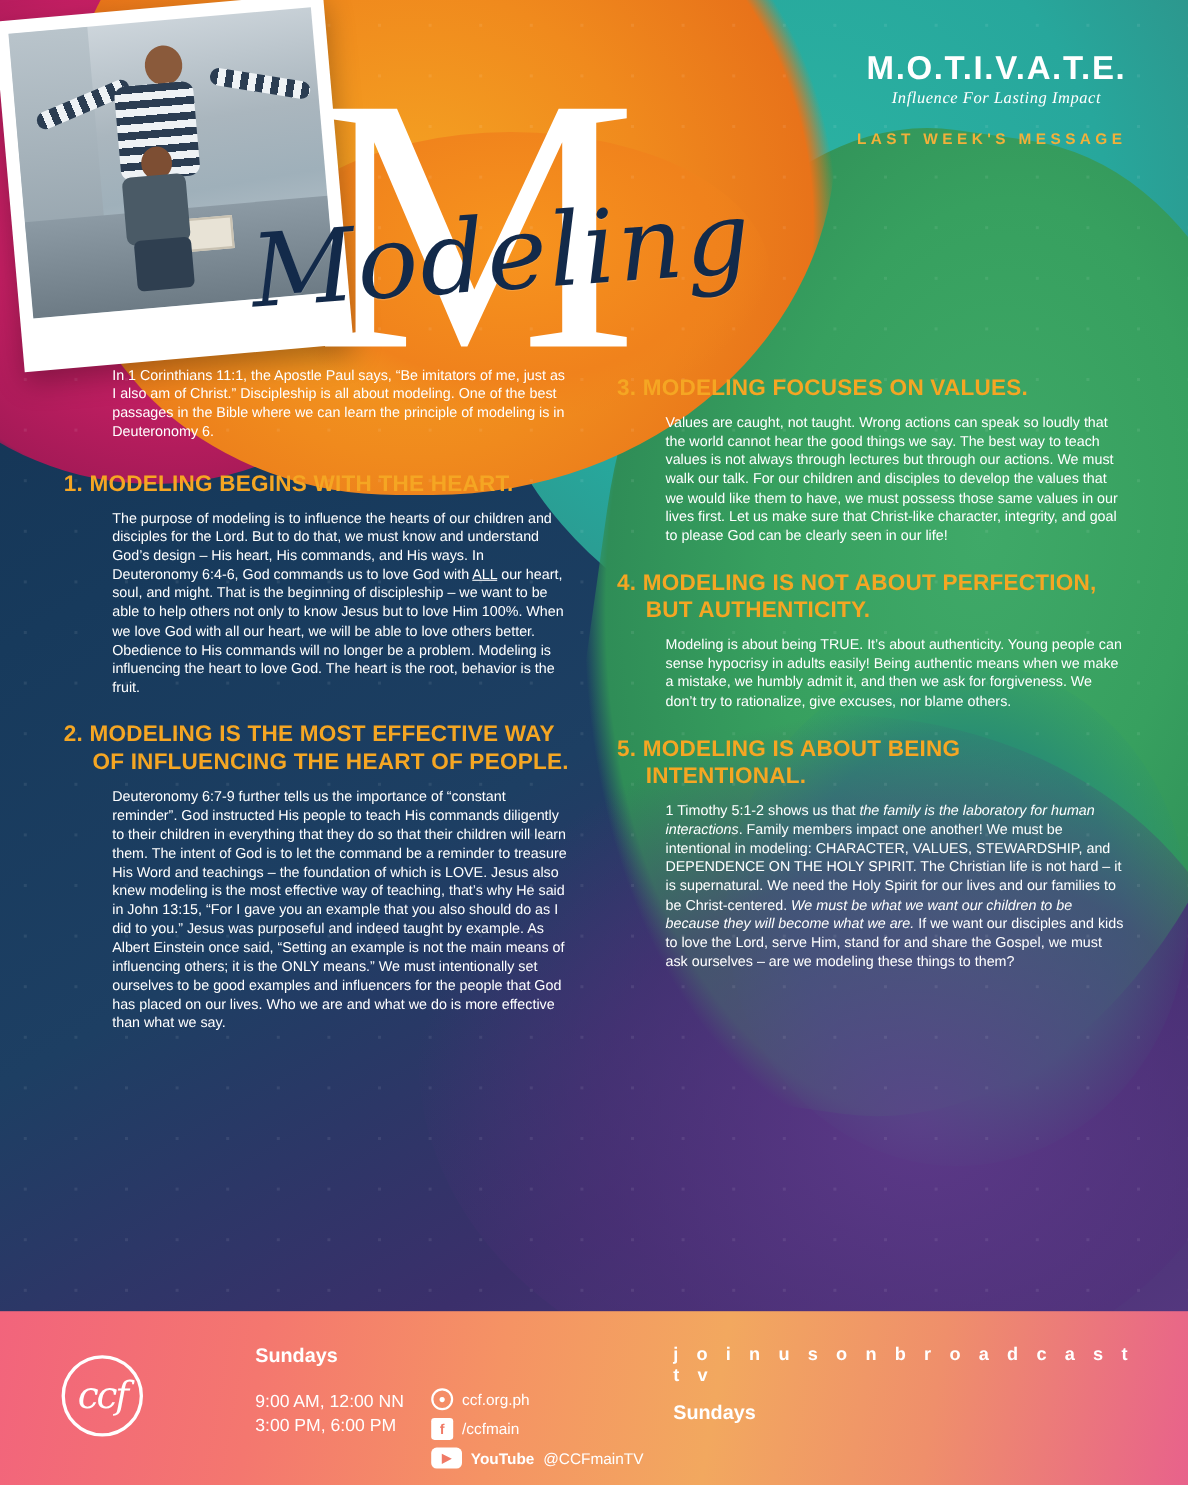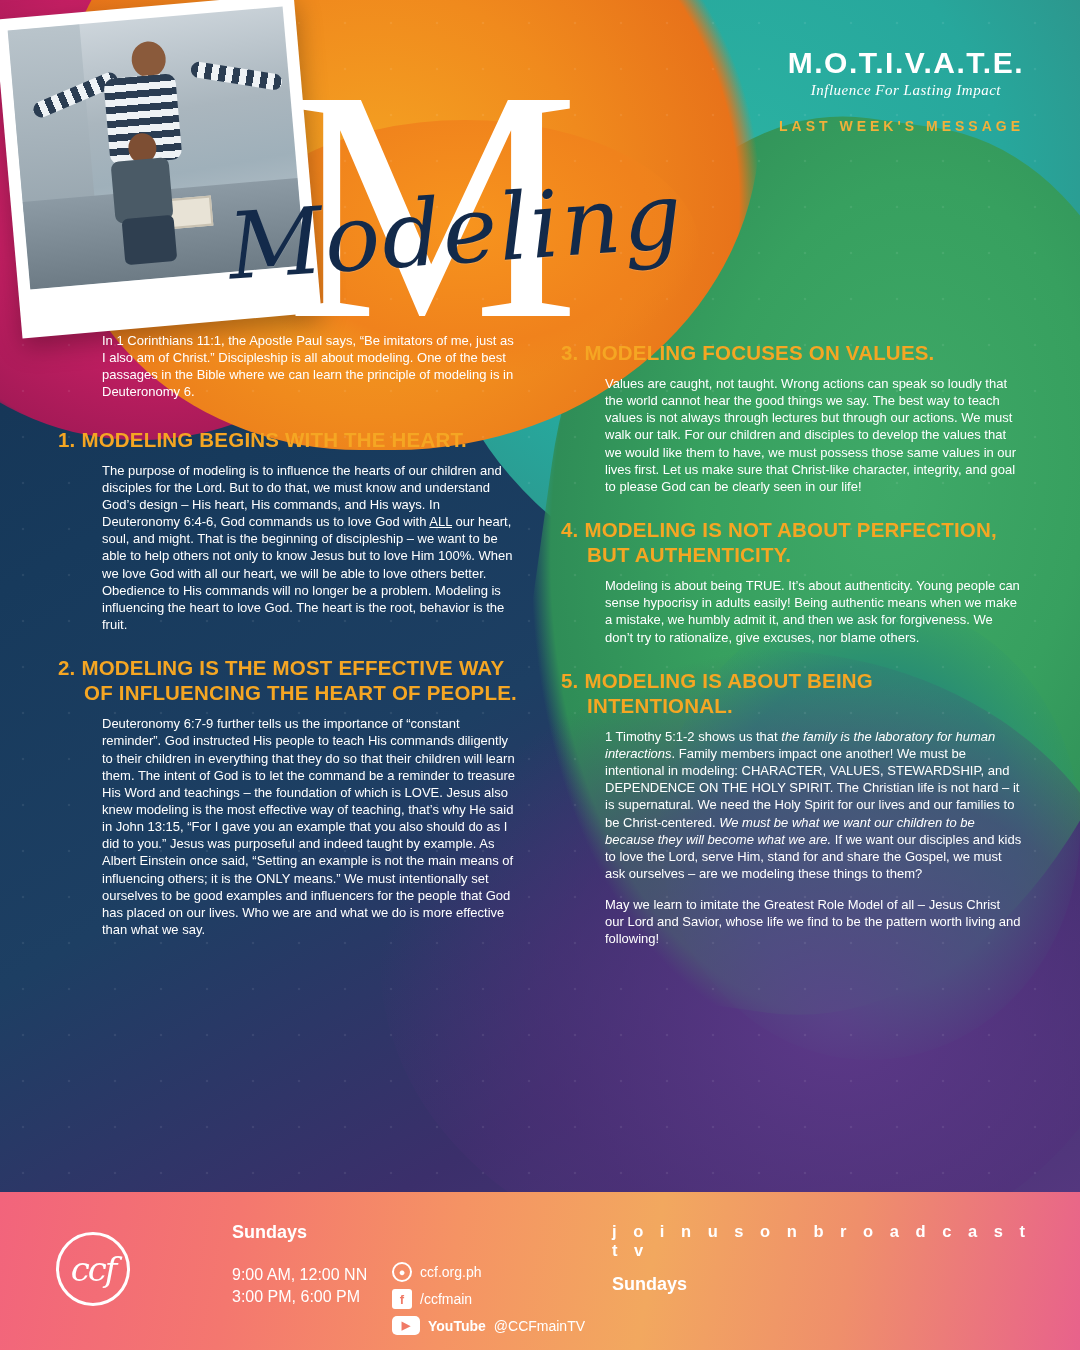--- a/index.html
+++ b/index.html
@@ -323,21 +323,20 @@
       <p class="body">Values are caught, not taught. Wrong actions can speak so loudly that the world cannot hear the good things we say. The best way to teach values is not always through lectures but through our actions. We must walk our talk. For our children and disciples to develop the values that we would like them to have, we must possess those same values in our lives first. Let us make sure that Christ-like character, integrity, and goal to please God can be clearly seen in our life!</p>
 
       <h2 class="heading hang">4. MODELING IS NOT ABOUT PERFECTION, BUT AUTHENTICITY.</h2>
       <p class="body">Modeling is about being TRUE. It’s about authenticity. Young people can sense hypocrisy in adults easily! Being authentic means when we make a mistake, we humbly admit it, and then we ask for forgiveness. We don’t try to rationalize, give excuses, nor blame others.</p>
 
       <h2 class="heading hang">5. MODELING IS ABOUT BEING INTENTIONAL.</h2>
       <p class="body">
         <span>1 Timothy 5:1-2 shows us that </span><em>the family is the laboratory for human interactions</em><span>. Family members impact one another! We must be intentional in modeling: CHARACTER, VALUES, STEWARDSHIP, and DEPENDENCE ON THE HOLY SPIRIT. The Christian life is not hard – it is supernatural. We need the Holy Spirit for our lives and our families to be Christ-centered. </span><em>We must be what we want our children to be because they will become what we are.</em><span> If we want our disciples and kids to love the Lord, serve Him, stand for and share the Gospel, we must ask ourselves – are we modeling these things to them?</span>
       </p>
 
-      <p class="body">May we learn to imitate the Greatest Role Model of all – Jesus Christ our Lord and Savior, whose life we find to be the pattern worth living and following!</p>
     </div>
   </div>
 
   <div class="footer">
     <div class="ccf-logo">ccf</div>
 
     <div class="f-col f-online">
       <div class="f-sun">Sundays</div>
     </div>
 

